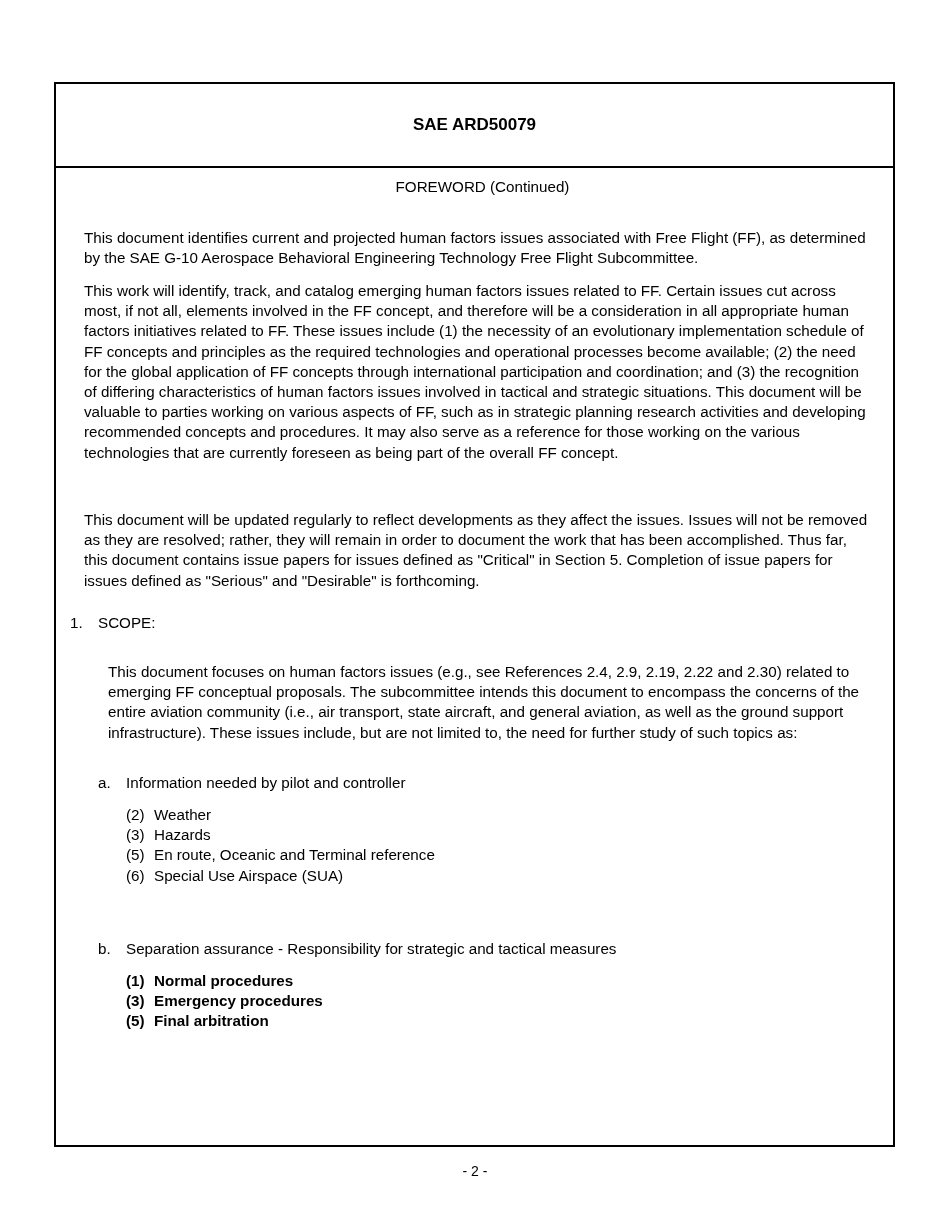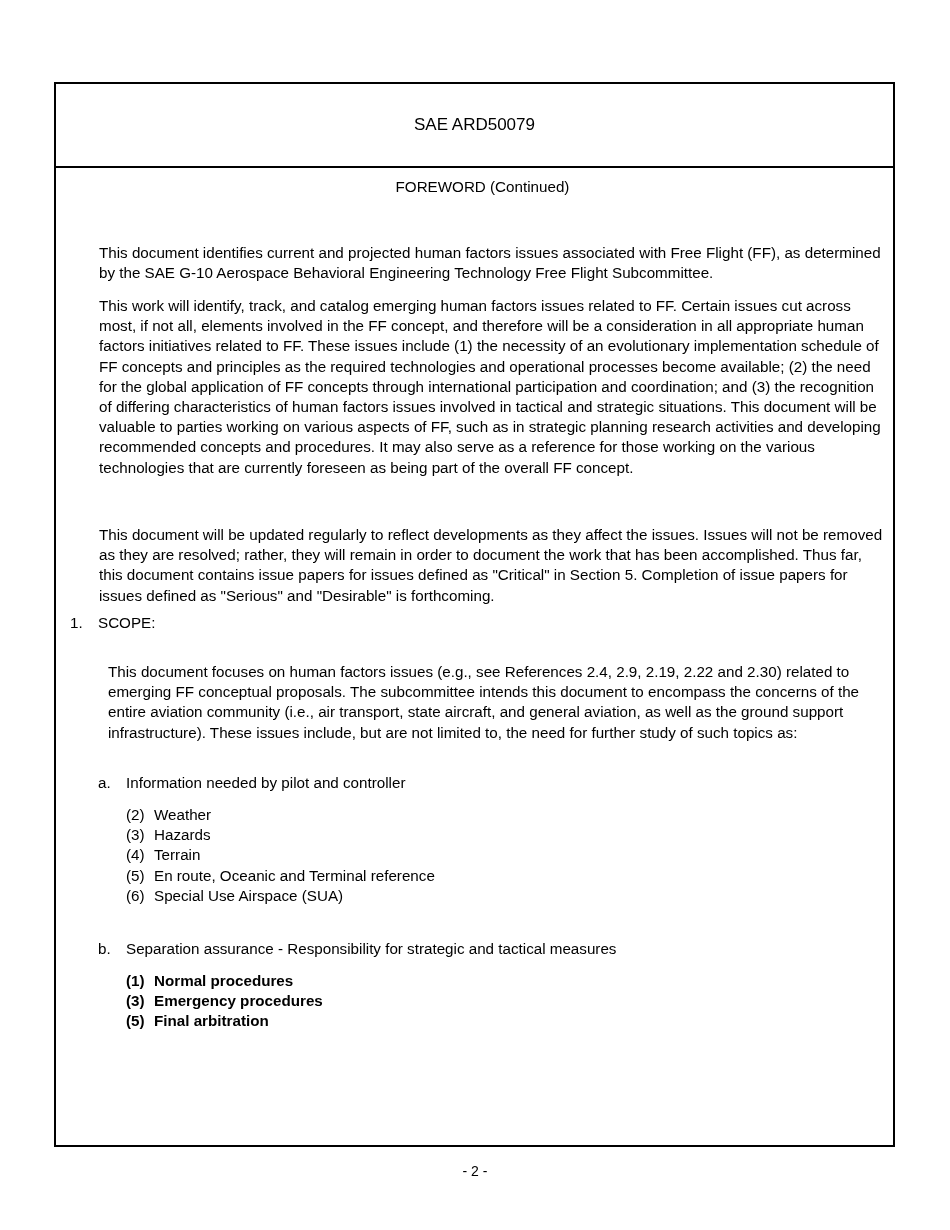--- a/index.html
+++ b/index.html
@@ -8,25 +8,25 @@
       font-family: "Liberation Sans", sans-serif; color: #000; font-size: 15.2px;
     }
     .frame {
       position: absolute; left: 54px; top: 82px; width: 837px; height: 1061px;
       border: 2.5px solid #000;
     }
     .header-box {
       height: 82px; border-bottom: 2.5px solid #000;
       display: flex; align-items: center; justify-content: center;
     }
-    .doc-id { font-weight: normal; font-size: 17px; }
+    .doc-id { font-weight: bold; font-size: 17px; }
     .content { position: relative; }
     .foreword-title { text-align: center; margin-top: 9px; line-height: 20px; padding-left: 16px; }
     .para {
-      position: absolute; left: 28px; width: 790px; line-height: 20.2px; margin: 15px;
+      position: absolute; left: 28px; width: 790px; line-height: 20.2px; margin: 0;
     }
     .sec-num { position: absolute; left: 14px; line-height: 20px; }
     .sec-title { position: absolute; left: 42px; line-height: 20px; }
     .scope-para { position: absolute; left: 42px; width: 780px; line-height: 20.2px; margin: 10px; }
     .sub-head { position: absolute; left: 42px; line-height: 20px; }
     .sub-letter { display: inline-block; width: 28px; }
     .list { position: absolute; left: 70px; margin: 0; padding: 0; list-style: none; }
     .list li { line-height: 20.2px; }
     .list .num { display: inline-block; width: 28px; }
     .page-num { position: absolute; top: 1163px; left: 0; width: 950px; text-align: center; font-size: 14px; }
@@ -49,21 +49,20 @@
     <span class="sec-title" style="top:436px;">SCOPE:</span>
 
     <p class="scope-para" style="top:475px;">This document focuses on human factors issues (e.g., see References 2.4, 2.9, 2.19, 2.22 and 2.30) related to emerging FF conceptual proposals.  The subcommittee intends this document to encompass the concerns of the entire aviation community (i.e., air transport, state aircraft, and general aviation, as well as the ground support infrastructure).  These issues include, but are not limited to, the need for further study of such topics as:</p>
 
     <div class="sub-head" style="top:596px;">
       <span class="sub-letter">a.</span><span>Information needed by pilot and controller</span>
     </div>
     <ul class="list" style="top:628px;">
       <li><span class="num">(2)</span><span>Weather</span></li>
       <li><span class="num">(3)</span><span>Hazards</span></li>
-      <li><span class="num">(4)</span><span>Terrain</span></li>
       <li><span class="num">(5)</span><span>En route, Oceanic and Terminal reference</span></li>
       <li><span class="num">(6)</span><span>Special Use Airspace (SUA)</span></li>
     </ul>
 
     <div class="sub-head" style="top:762px;">
       <span class="sub-letter">b.</span><span>Separation assurance - Responsibility for strategic and tactical measures</span>
     </div>
     <ul class="list" style="top:794px;font-weight:bold;">
       <li><span class="num">(1)</span><span>Normal procedures</span></li>
       <li><span class="num">(3)</span><span>Emergency procedures</span></li>

